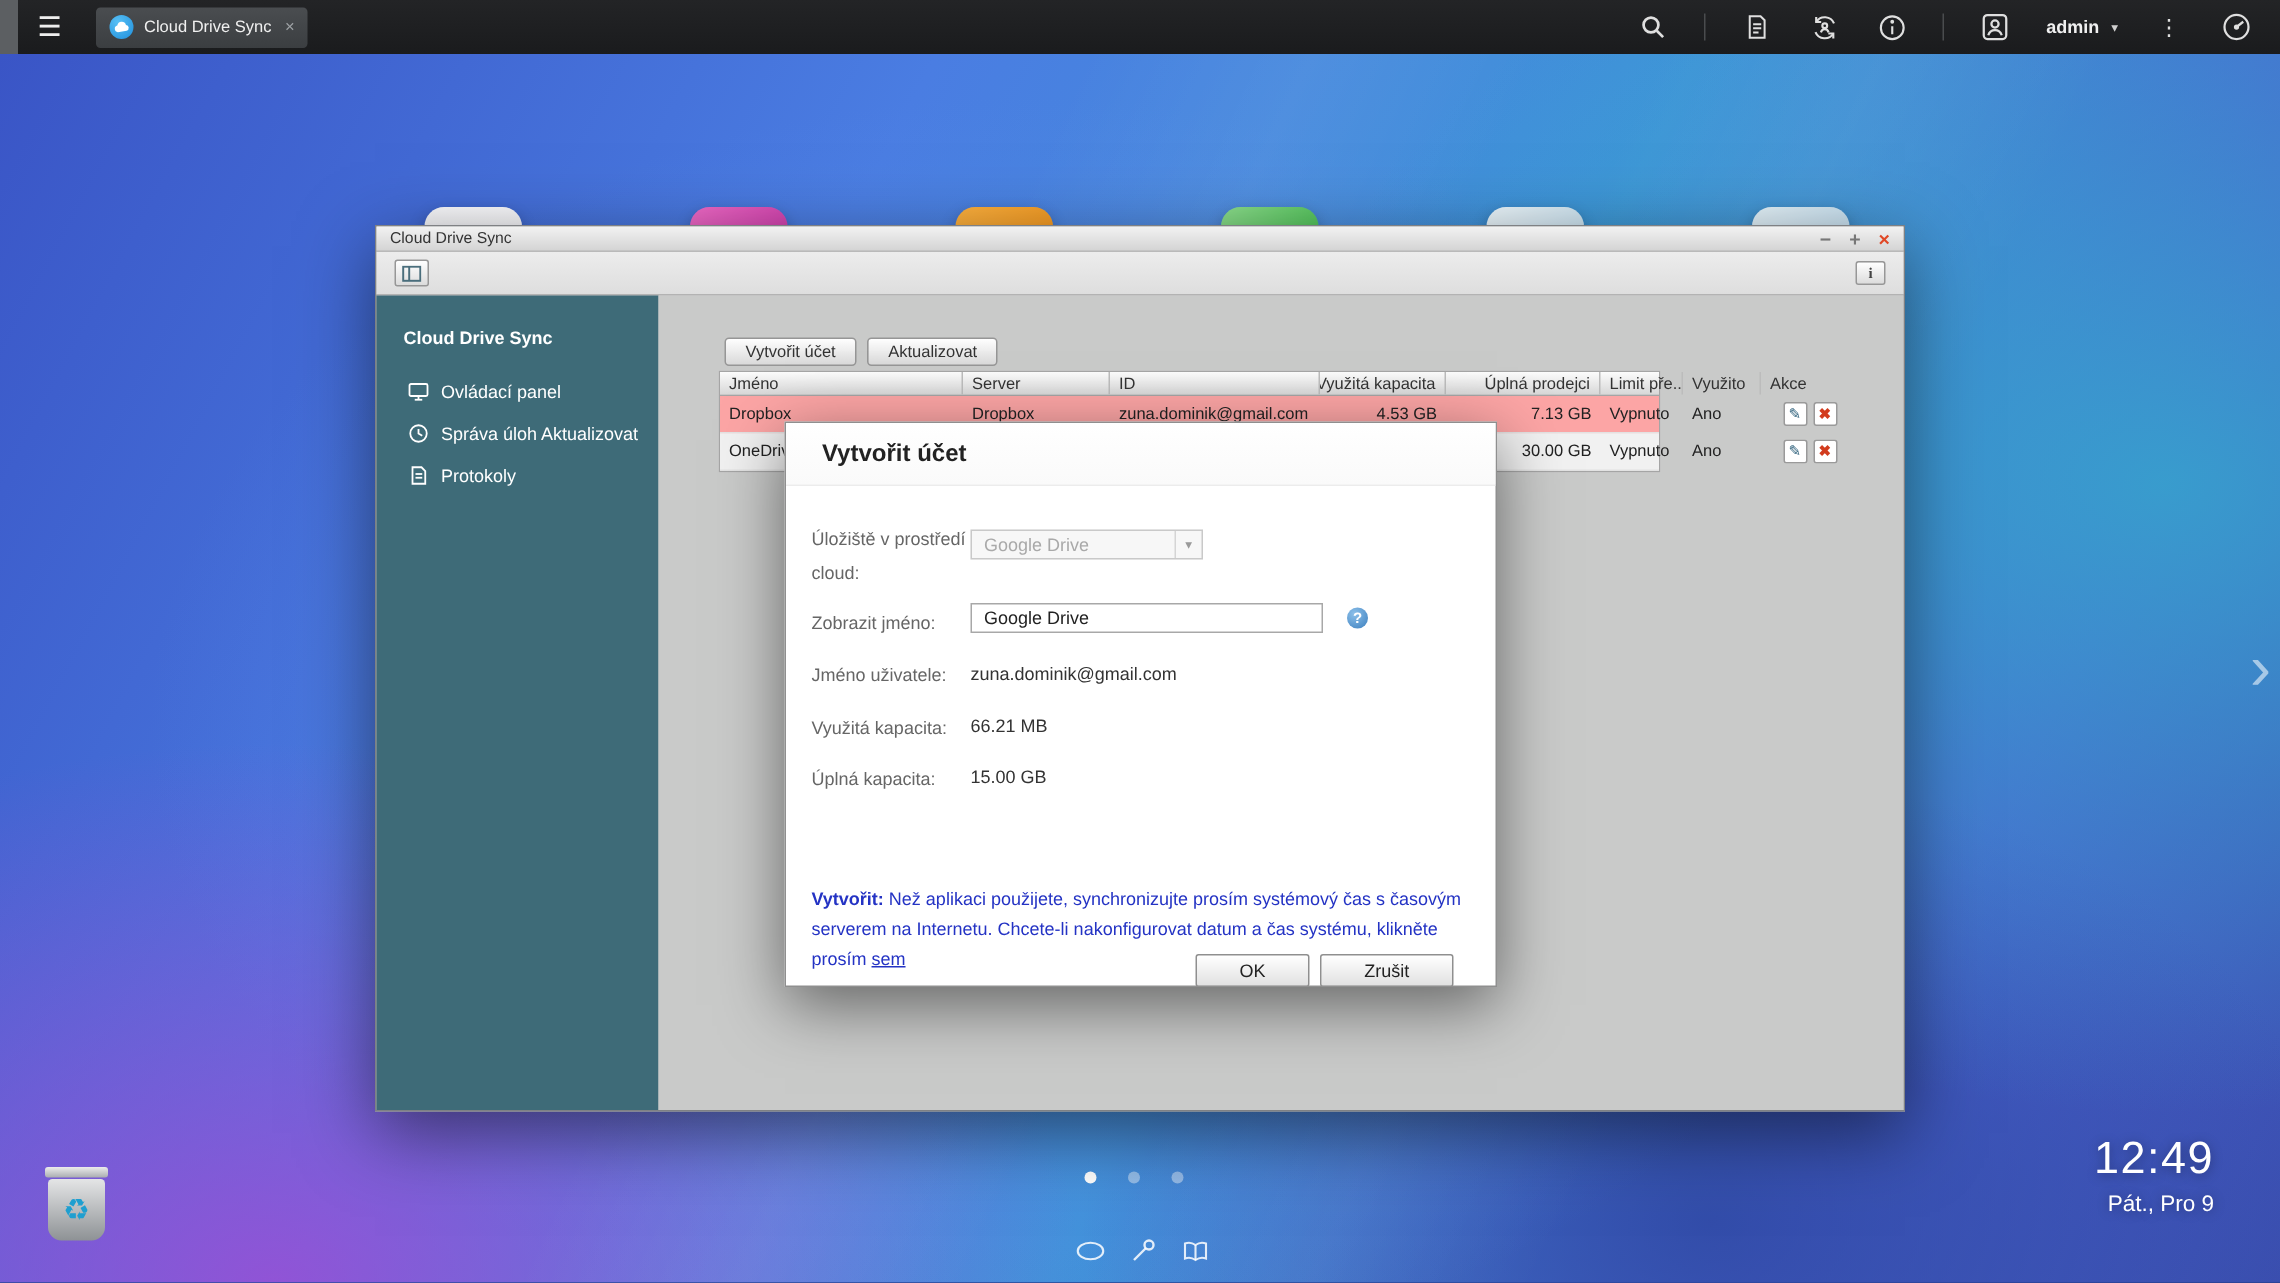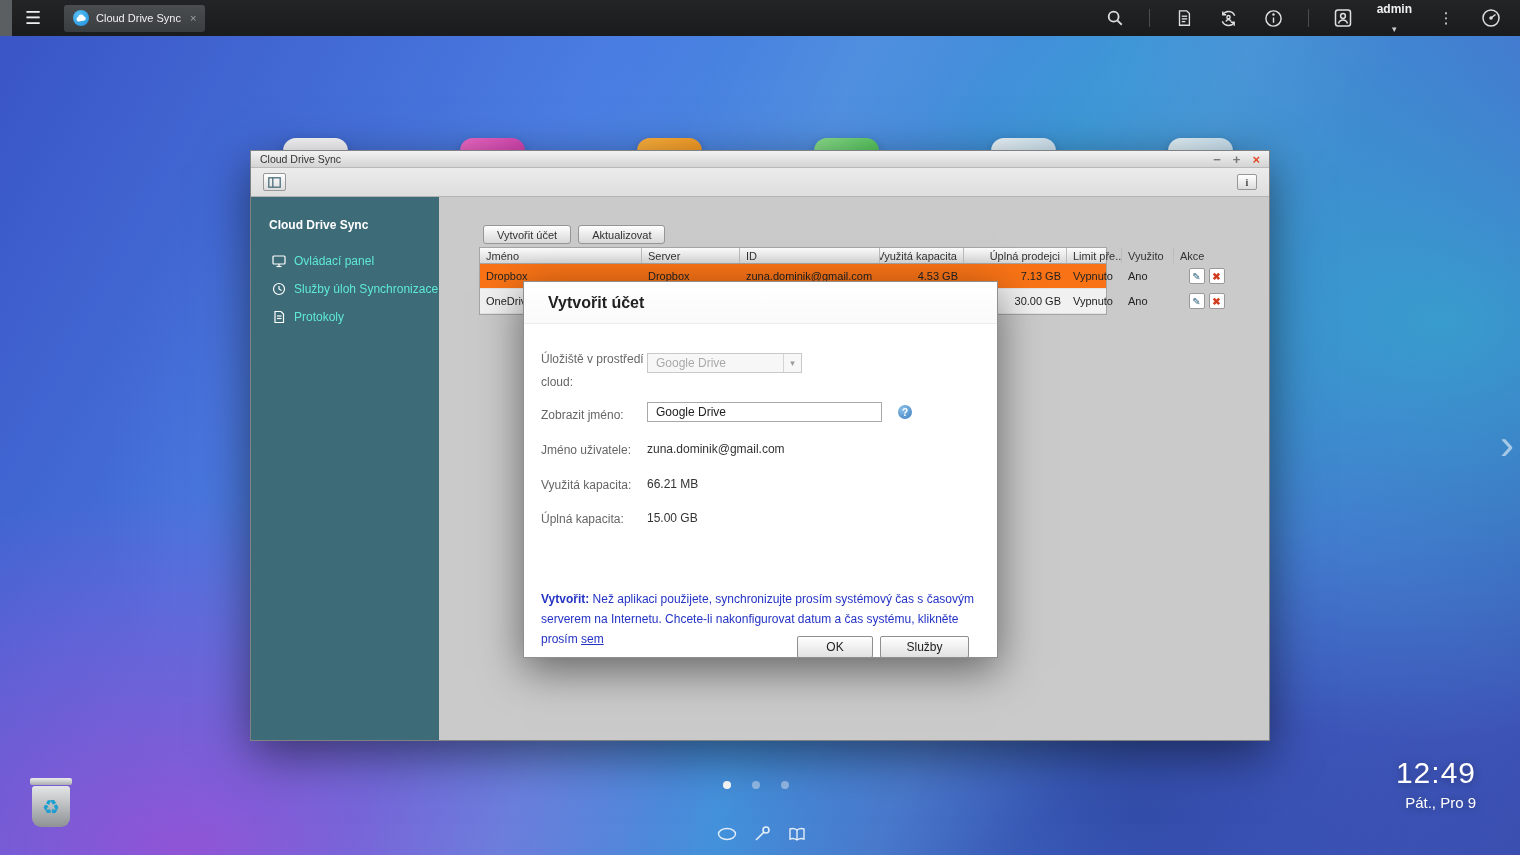--- a/index.html
+++ b/index.html
@@ -42,21 +42,21 @@
     background:linear-gradient(#4a4d50,#3b3e41); border-radius:3px; cursor:pointer;
   }
   .tab-cloud { width:16px; height:16px; border-radius:50%; background:radial-gradient(circle at 35% 30%, #58c0f5, #1f8fdc);
     display:flex; align-items:center; justify-content:center; }
   .app-tab .label { font-size:11px; color:#f0f0f0; white-space:nowrap; }
   .app-tab .close { font-size:11px; color:#9fa3a6; margin-left:2px; cursor:pointer; }
 
   .topbar-right { margin-left:auto; display:flex; align-items:center; gap:23px; padding-right:18px; }
   .tb-icon { width:22px; height:22px; display:flex; align-items:center; justify-content:center; cursor:pointer; color:#dfdfdf; }
   .tb-divider { width:1px; height:18px; background:#4a4c4e; }
-  .user-chip { display:flex; align-items:center; gap:8px; cursor:pointer;flex-direction:column; }
+  .user-chip { display:flex; align-items:center; gap:8px; cursor:pointer; }
   .user-chip .uname { font-size:12px; font-weight:bold; color:#f0f0f0; }
   .user-chip .caret { font-size:9px; color:#cfcfcf; }
   .dots-v { font-size:15px; color:#dfdfdf; letter-spacing:0; }
 
   
   .app-icons { position:absolute; top:102px; left:283px; display:flex; gap:112px; z-index:5; }
   .app-ic { width:65px; height:62px; border-radius:13px; box-shadow:0 4px 10px rgba(0,0,0,.25); }
   .ic-0 { background:linear-gradient(#fbfbfd,#d8d9e2); }
   .ic-1 { background:linear-gradient(135deg,#f26cc9,#bf2aa0); }
   .ic-2 { background:linear-gradient(135deg,#ffb340,#ef8d12); }
@@ -84,36 +84,36 @@
   .info-btn { margin-left:auto; width:20px; height:16px; border:1px solid #979797; border-radius:2px;
     background:linear-gradient(#ffffff,#dcdcdc); display:flex; align-items:center; justify-content:center;
     font-size:10px; font-weight:bold; font-family:"Liberation Serif",serif; color:#444; cursor:pointer; }
 
   .win-body { display:flex; height:543px; }
 
   
   .sidebar { width:188px; flex:none; background:#3e6b78; color:#fff; }
   .sb-header { padding:21px 0 15px 18px; font-size:12px; font-weight:bold; color:#fff; }
   .sb-item { height:28px; display:flex; align-items:center; gap:8px; padding-left:21px;
-    font-size:12px; color:#5eead4; cursor:pointer; white-space:nowrap; }
+    font-size:12px; color:#ffffff; cursor:pointer; white-space:nowrap; }
   .sb-item.active { background:#30545f; box-shadow:inset 0 1px 2px rgba(0,0,0,.25); }
   .sb-ic { width:14px; height:14px; flex:none; display:flex; align-items:center; justify-content:center; }
 
   
   .content { flex:1; position:relative; background:#c9cac9; }
   .btn-row { position:absolute; top:28px; left:44px; display:flex; gap:7px; }
   .g-btn { height:19px; padding:0 13px; font-size:11px; color:#333; cursor:pointer;
     border:1px solid #969696; border-radius:3px; background:linear-gradient(#fefefe,#d9d9d9);
     display:flex; align-items:center; }
 
   .grid { position:absolute; top:50px; left:40px; width:628px; border:1px solid #a5a5a5; background:#fff; font-size:11px; }
   .thead { display:flex; height:16px; background:linear-gradient(#fcfcfc,#d7d7d7); border-bottom:1px solid #a5a5a5; }
   .th { display:flex; align-items:center; padding:0 6px; color:#333; border-right:1px solid #bcbcbc; height:100%; overflow:hidden; white-space:nowrap; cursor:pointer; }
   .th:last-child { border-right:none; }
-  .tr { display:flex; height:25px; align-items:center; border-bottom:1px solid #e2e2e2; background:#f97316; cursor:pointer; }
+  .tr { display:flex; height:25px; align-items:center; border-bottom:1px solid #e2e2e2; background:#fca5a5; cursor:pointer; }
   .tr.alt { background:#f1f1f1; }
   .td { padding:0 6px; overflow:hidden; white-space:nowrap; color:#222; }
   .c0{width:162px;flex:none;} .c1{width:98px;flex:none;} .c2{width:140px;flex:none;}
   .c3{width:84px;flex:none;} .c4{width:103px;flex:none;} .c5{width:55px;flex:none;}
   .c6{width:52px;flex:none;} .c7{width:65px;flex:none;}
   .num { text-align:right; justify-content:flex-end; }
   .actions { display:flex; gap:4px; justify-content:center; align-items:center; }
   .act-btn { width:16px; height:16px; border:1px solid #9a9a9a; border-radius:2px; background:#fff;
     display:flex; align-items:center; justify-content:center; font-size:10px; cursor:pointer; }
   .act-edit { color:#2c5f7a; }
@@ -292,21 +292,21 @@
           </span>
           <span>Ovládací panel</span>
         </div>
         <div class="sb-item">
           <span class="sb-ic">
             <svg width="14" height="14" viewBox="0 0 14 14" fill="none" stroke="#fff" stroke-width="1.2">
               <circle cx="7" cy="7" r="5.5"></circle>
                 <polyline points="7,4 7,7 9.5,8.5"></polyline>
             </svg>
           </span>
-          <span>Služby úloh Synchronizace</span>
+          <span>Správa úloh Aktualizovat</span>
         </div>
         <div class="sb-item">
           <span class="sb-ic">
             <svg width="14" height="14" viewBox="0 0 14 14" fill="none" stroke="#fff" stroke-width="1.2">
               <path d="M3 1.5h6l2.5 2.5v8.5H3z"></path>
                 <line x1="5" y1="6" x2="9.5" y2="6"></line>
                 <line x1="5" y1="8.5" x2="9.5" y2="8.5"></line>
             </svg>
           </span>
           <span>Protokoly</span>
@@ -389,21 +389,21 @@
 
     <div class="f-label" style="top:226px;">Úplná kapacita:</div>
     <div class="f-value" style="top:229px;">15.00 GB</div>
 
     <div class="dlg-note">
       <span class="nb">Vytvořit:</span><span> Než aplikaci použijete, synchronizujte prosím systémový čas s časovým serverem na Internetu. Chcete-li nakonfigurovat datum a čas systému, klikněte prosím </span><span class="nlink">sem</span>
     </div>
 
     <div class="dlg-btns">
       <div class="dlg-btn btn-ok">OK</div>
-      <div class="dlg-btn btn-cancel">Služby</div>
+      <div class="dlg-btn btn-cancel">Zrušit</div>
     </div>
   </div>
 
   <div class="recycle-bin">
     <div class="bin-lid"></div>
     <div class="bin-body">
       <span class="bin-glyph">♻</span>
     </div>
   </div>
 

